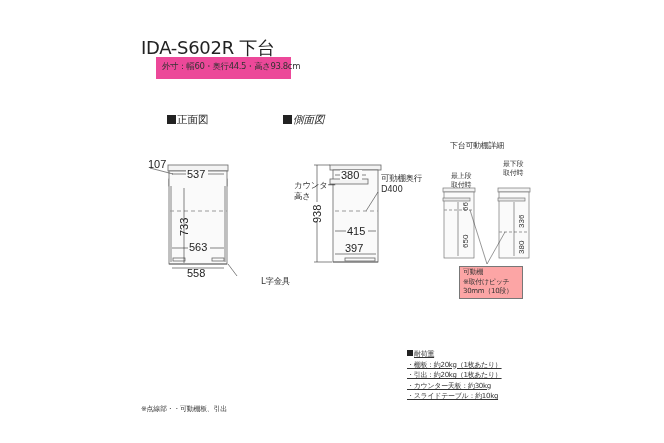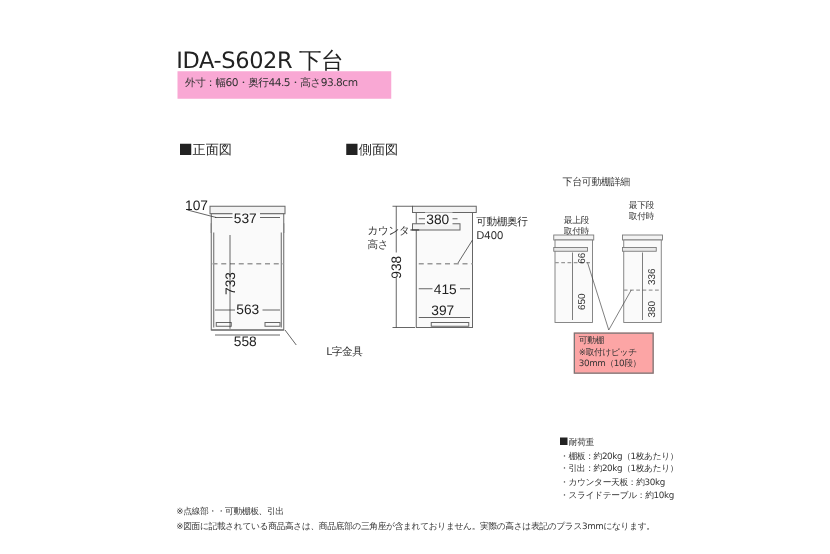--- a/index.html
+++ b/index.html
@@ -1,41 +1,41 @@
 <!DOCTYPE html>
 <html><head>
 <meta charset="utf-8">
 <style>
   html, body { margin:0; padding:0; background:#ffffff; }
   body { width:664px; height:443px; position:relative; overflow:hidden;
          font-family:"DejaVu Sans", "Liberation Sans", sans-serif; color:#222; }
   .abs { position:absolute; }
   .title { left:141px; top:36px; font-size:18px; color:#222; letter-spacing:-0.3px; }
-  .spec-box { left:142px; top:57px; width:171px; height:22px; background:#f9a8d4; }
+  .spec-box { left:156px; top:57px; width:135px; height:22px; background:#ec4899; }
   .spec-text { position:absolute; left:6px; top:4px; font-size:8.5px; color:#333; white-space:nowrap; letter-spacing:-0.4px; }
-  .section-head { font-size:10.5px; color:#222; white-space:nowrap; }
+  .section-head { font-size:10.5px; color:#222; white-space:nowrap;margin-left:23px; }
   .section-head .sq { display:inline-block; width:9px; height:9px; background:#222; margin-right:1px; vertical-align:-1px; }
   .small { font-size:8px; color:#333; white-space:nowrap; letter-spacing:-0.3px; }
   .tiny { font-size:7px; color:#333; white-space:nowrap; letter-spacing:-0.3px; }
-  .load-list { left:448px; top:349px; line-height:10.5px; }
+  .load-list { left:407px; top:349px; line-height:10.5px;text-decoration:underline; }
   .notes { left:141px; top:403px; line-height:12px; }
   svg text { font-family:"Liberation Sans", "DejaVu Sans", sans-serif; }
 </style>
 </head>
 <body>
 
 <div class="abs title">IDA-S602R 下台</div>
 <div class="abs spec-box">
   <span class="spec-text">外寸：幅60・奥行44.5・高さ93.8cm</span>
 </div>
 
 <div class="abs section-head" style="left:144px; top:113px;">
   <span class="sq"></span><span>正面図</span>
 </div>
-<div class="abs section-head" style="left:277px; top:113px;">
+<div class="abs section-head" style="left:260px; top:113px;font-style:italic;">
   <span class="sq"></span><span>側面図</span>
 </div>
 <div class="abs small" style="left:450px; top:140px;">下台可動棚詳細</div>
 
 <svg class="abs" style="left:140px; top:150px;" width="130" height="140">
   <g stroke="#666" stroke-width="0.8" fill="none">
 
     <rect x="28" y="15" width="60" height="6" fill="#f3f3f3"></rect>
 
     <rect x="29" y="29" width="58" height="7" fill="#f3f3f3"></rect>
@@ -153,14 +153,13 @@
 <div class="abs tiny load-list">
   <div><span style="display:inline-block;width:6px;height:6px;background:#222;margin-right:1px;"></span><span>耐荷重</span></div>
   <div>・棚板：約20kg（1枚あたり）</div>
   <div>・引出：約20kg（1枚あたり）</div>
   <div>・カウンター天板：約30kg</div>
   <div>・スライドテーブル：約10kg</div>
 </div>
 
 <div class="abs tiny notes">
   <div>※点線部・・可動棚板、引出</div>
-  <div>※図面に記載されている商品高さは、商品底部の三角座が含まれておりません。実際の高さは表記のプラス3mmになります。</div>
 </div>
 
 </body></html>

